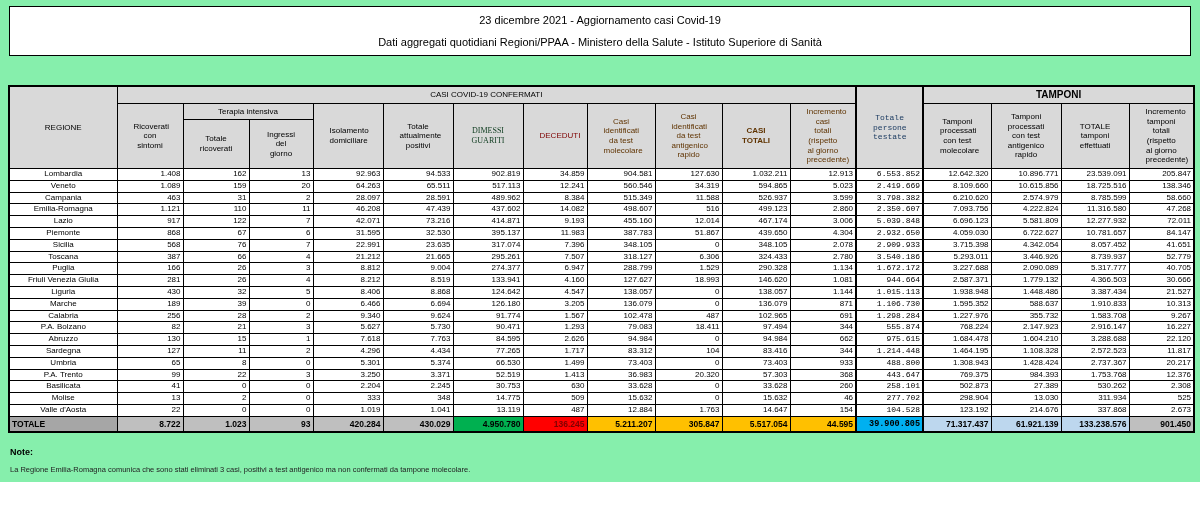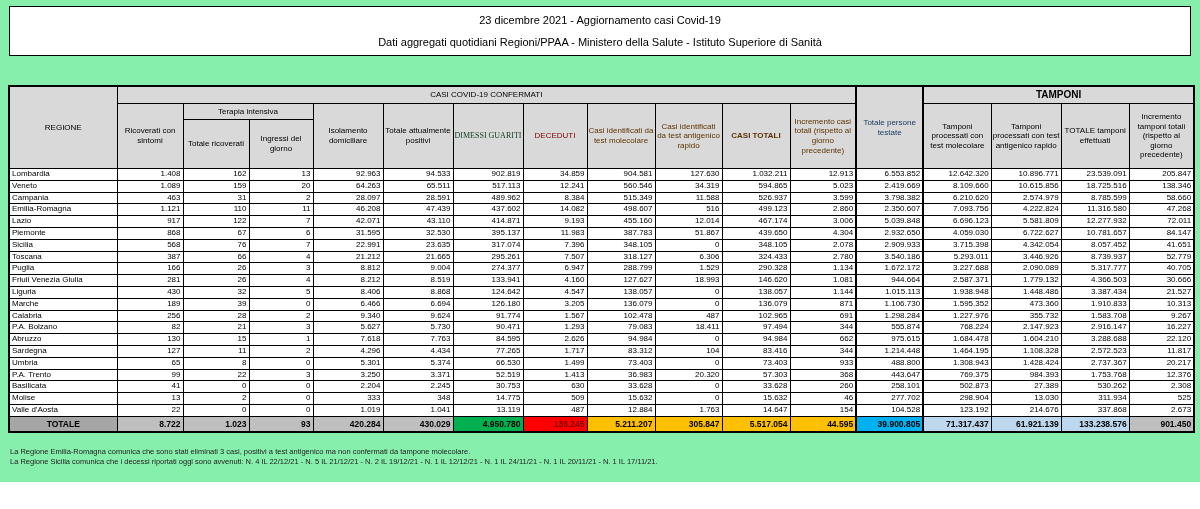--- a/index.html
+++ b/index.html
@@ -6,43 +6,43 @@
   body { width:1200px; height:509px; font-family:"Liberation Sans", sans-serif; color:#000; }
   .page { position:relative; width:1200px; height:482px; background:#86efac; overflow:hidden; }
 
   .top-box { position:absolute; left:9px; top:6px; width:1180px; height:48px; border:1px solid #000; text-align:center; background:#fff; }
   .top-box .l1 { margin-top:7px; font-size:11px; }
   .top-box .l2 { margin-top:10px; font-size:11px; }
 
   table.grid { position:absolute; left:8px; top:85px; width:1185px; border-collapse:collapse; table-layout:fixed; border:2px solid #000; }
   .grid th, .grid td { border:1px solid #000; padding:0 2px; overflow:hidden; }
 
-  .grid thead th { font-size:8px; font-weight:normal; text-align:center; vertical-align:middle; background:#d9d9d9; white-space:normal; line-height:1.2; padding:0 1px; }
+  .grid thead th { font-size:8px; font-weight:normal; text-align:center; vertical-align:middle; background:#d9d9d9; white-space:normal; line-height:1.2; padding:0 16px; }
   th.banner { font-size:11px; font-weight:bold; height:16px; }
   th.regione { background:#a6a6a6; font-weight:bold; font-size:9px; }
   th.terapia { height:15px; }
   th.sub { height:48px; }
   th.green  { background:#00b050; color:#0d3b1e; font-weight:bold;font-family:Liberation Serif, serif; }
   th.red    { background:#ff0000; color:#7e0000; font-weight:bold; }
   th.yellow { background:#ffc000; color:#5f3300; }
   th.yellow.b { font-weight:bold; }
   th.cyan   { background:#00b0f0; color:#17375e; font-weight:bold; }
   th.lblue  { background:#bdd7ee; color:#000; }
   th.lblue.b{ font-weight:bold; font-size:10px; }
 
   .grid tbody td { font-size:8px; height:10.8px; line-height:10.8px; white-space:nowrap; background:#fff; }
-  .grid tbody td.region { text-align:left; }
+  .grid tbody td.region { text-align:center; }
   .grid tbody td.num { text-align:right; }
 
   .thick-l { border-left:2px solid #000 !important; }
-  .thick-r { border-right:2px solid #000 !important; }
+  .thick-r { border-right:2px solid #000 !important;font-family:Liberation Mono, monospace; }
 
   .grid tfoot td { font-size:8.5px; font-weight:bold; height:14px; line-height:14px; white-space:nowrap; }
   .grid tfoot td.num { text-align:right; }
-  td.t-label { background:#a6a6a6; text-align:center; font-size:9px; }
+  td.t-label { background:#a6a6a6; font-size:9px; }
   td.t-gray  { background:#bfbfbf; }
   td.t-green { background:#00b050; }
   td.t-red   { background:#ff0000; color:#7e0000;padding-left:7px; }
   td.t-yellow{ background:#ffc000; }
   td.t-cyan  { background:#00b0f0; }
   td.t-lblue { background:#bdd7ee;margin-top:40px; }
 
   .notes { position:absolute; left:10px; top:447px; width:1185px; }
   .notes .title { font-size:9px; font-weight:bold; margin-bottom:8px; }
   .notes .item { font-size:7.5px; line-height:1.35; color:#222; }
@@ -181,21 +181,21 @@
       <td class="num">4.222.824</td>
       <td class="num">11.316.580</td>
       <td class="num">47.268</td>
     </tr>
         <tr>
       <td class="region">Lazio</td>
       <td class="num">917</td>
       <td class="num">122</td>
       <td class="num">7</td>
       <td class="num">42.071</td>
-      <td class="num">43.110</td>
+      <td class="num">73.216</td>
       <td class="num">414.871</td>
       <td class="num">9.193</td>
       <td class="num">455.160</td>
       <td class="num">12.014</td>
       <td class="num">467.174</td>
       <td class="num">3.006</td>
       <td class="num thick-l thick-r">5.039.848</td>
       <td class="num">6.696.123</td>
       <td class="num">5.581.809</td>
       <td class="num">12.277.932</td>
@@ -323,21 +323,21 @@
       <td class="num">6.466</td>
       <td class="num">6.694</td>
       <td class="num">126.180</td>
       <td class="num">3.205</td>
       <td class="num">136.079</td>
       <td class="num">0</td>
       <td class="num">136.079</td>
       <td class="num">871</td>
       <td class="num thick-l thick-r">1.106.730</td>
       <td class="num">1.595.352</td>
-      <td class="num">473.360</td>
+      <td class="num">588.637</td>
       <td class="num">1.910.833</td>
       <td class="num">10.313</td>
     </tr>
         <tr>
       <td class="region">Calabria</td>
       <td class="num">256</td>
       <td class="num">28</td>
       <td class="num">2</td>
       <td class="num">9.340</td>
       <td class="num">9.624</td>
@@ -523,17 +523,17 @@
         <td class="num t-cyan thick-l thick-r">39.900.805</td>
         <td class="num t-lblue">71.317.437</td>
         <td class="num t-lblue">61.921.139</td>
         <td class="num t-lblue">133.238.576</td>
         <td class="num t-gray">901.450</td>
       </tr>
     </tfoot>
   </table>
 
   <div class="notes">
+    <div class="title">Note:</div>
     <div class="item">La Regione Emilia-Romagna  comunica che sono stati eliminati 3 casi, positivi a test antigenico ma non confermati da tampone molecolare.</div>
-    <div class="item">La Regione Sicilia comunica che i decessi riportati oggi sono avvenuti: N. 4 IL 22/12/21 - N. 5 IL 21/12/21 - N. 2 IL 19/12/21 - N. 1 IL 12/12/21 - N. 1 IL 24/11/21 - N. 1 IL 20/11/21 - N. 1 IL 17/11/21.</div>
   </div>
 
 </div>
 
 </body></html>

